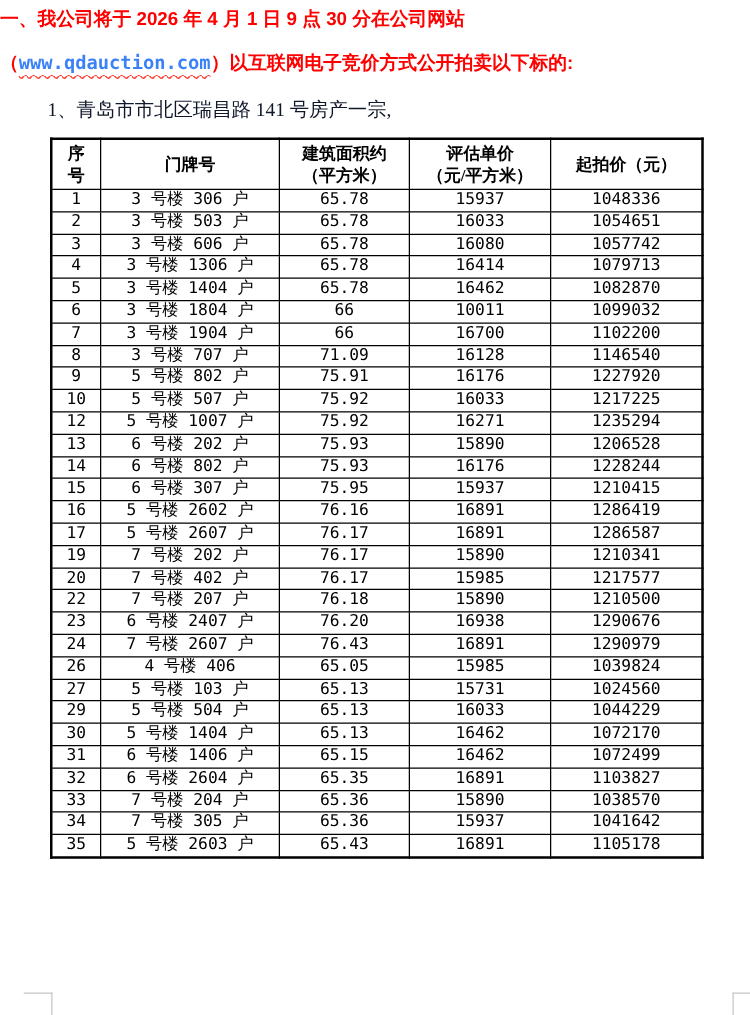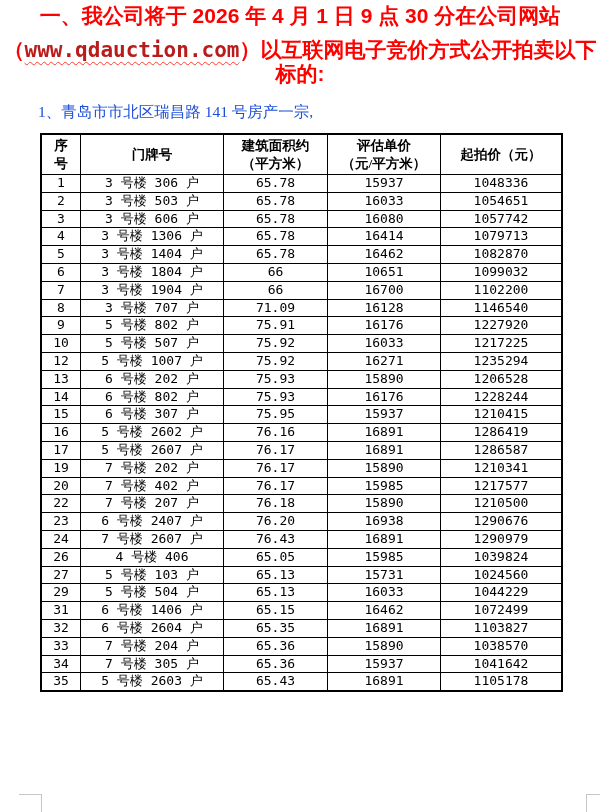--- a/index.html
+++ b/index.html
@@ -8,39 +8,39 @@
     background: #ffffff;
   }
   body {
     width: 600px;
     height: 812px;
     position: relative;
     overflow: hidden;
     font-family: "Liberation Sans", sans-serif;
   }
   .title-line {
-    text-align: center;
+    text-align: left;
     color: #fe0000;
     font-weight: bold;
-    font-size: 21px;
+    font-size: 15px;
     line-height: 24px;
     font-family: "Liberation Sans", sans-serif;
   }
   .title-line-1 { margin-top: 4px; }
   .title-line-2 { margin-top: 10px; }
   .website-url {
     font-family: "DejaVu Sans Mono", monospace;
     font-weight: bold;
-    color: #b91c1c;
+    color: #3b82f6;
     text-decoration: underline wavy #ff3b30 1px;
     text-underline-offset: 4px;
   }
   .lot-line {
     margin: 15px 0 0 38px;
-    color: #1d4ed8;
+    color: #0f172a;
     font-size: 15.5px;
     line-height: 21px;
     font-family: "Liberation Serif", serif;
   }
   table.property-table {
     border-collapse: collapse;
     margin: 11px 0 0 40px;
     table-layout: fixed;
     border: 2px solid #000000;
   }
@@ -153,21 +153,21 @@
         <td>5</td>
         <td>3 号楼 1404 户</td>
         <td>65.78</td>
         <td>16462</td>
         <td>1082870</td>
       </tr>
       <tr>
         <td>6</td>
         <td>3 号楼 1804 户</td>
         <td>66</td>
-        <td>10651</td>
+        <td>10011</td>
         <td>1099032</td>
       </tr>
       <tr>
         <td>7</td>
         <td>3 号楼 1904 户</td>
         <td>66</td>
         <td>16700</td>
         <td>1102200</td>
       </tr>
       <tr>
@@ -283,20 +283,27 @@
         <td>1024560</td>
       </tr>
       <tr>
         <td>29</td>
         <td>5 号楼 504 户</td>
         <td>65.13</td>
         <td>16033</td>
         <td>1044229</td>
       </tr>
       <tr>
+        <td>30</td>
+        <td>5 号楼 1404 户</td>
+        <td>65.13</td>
+        <td>16462</td>
+        <td>1072170</td>
+      </tr>
+      <tr>
         <td>31</td>
         <td>6 号楼 1406 户</td>
         <td>65.15</td>
         <td>16462</td>
         <td>1072499</td>
       </tr>
       <tr>
         <td>32</td>
         <td>6 号楼 2604 户</td>
         <td>65.35</td>

